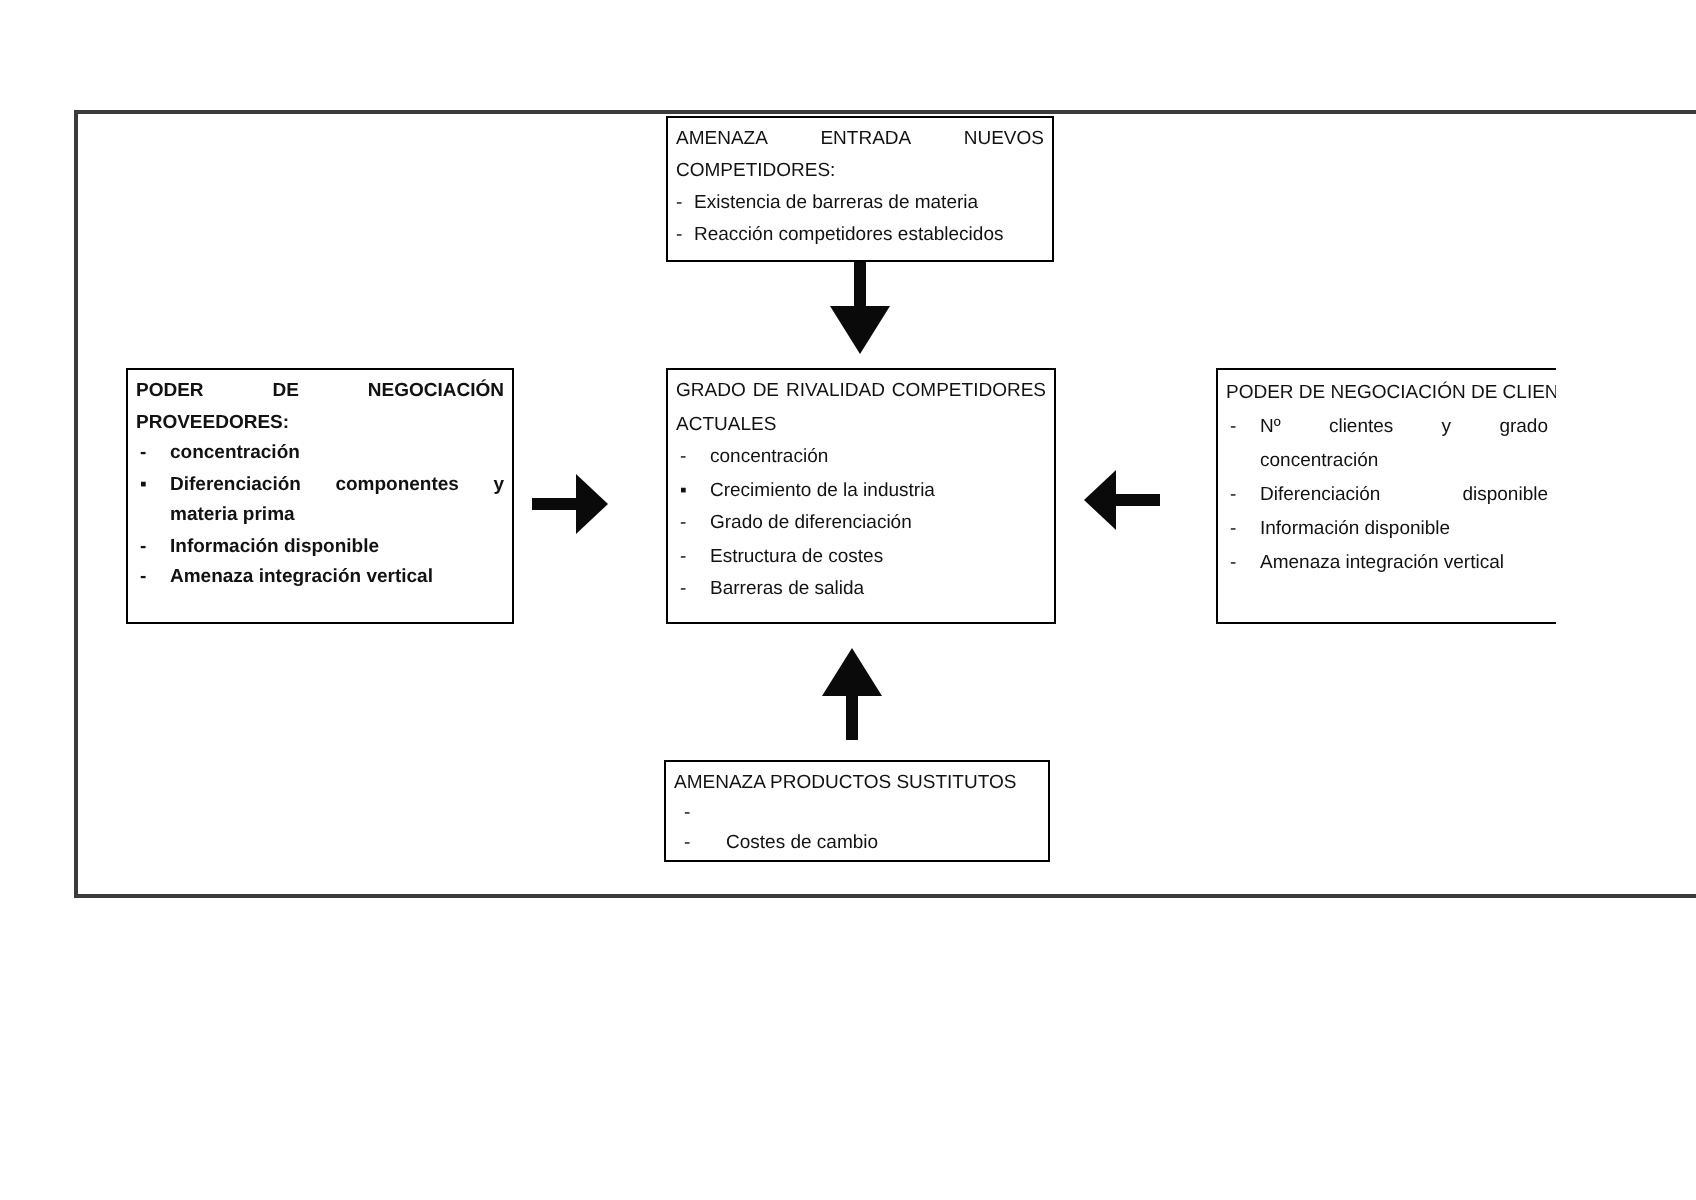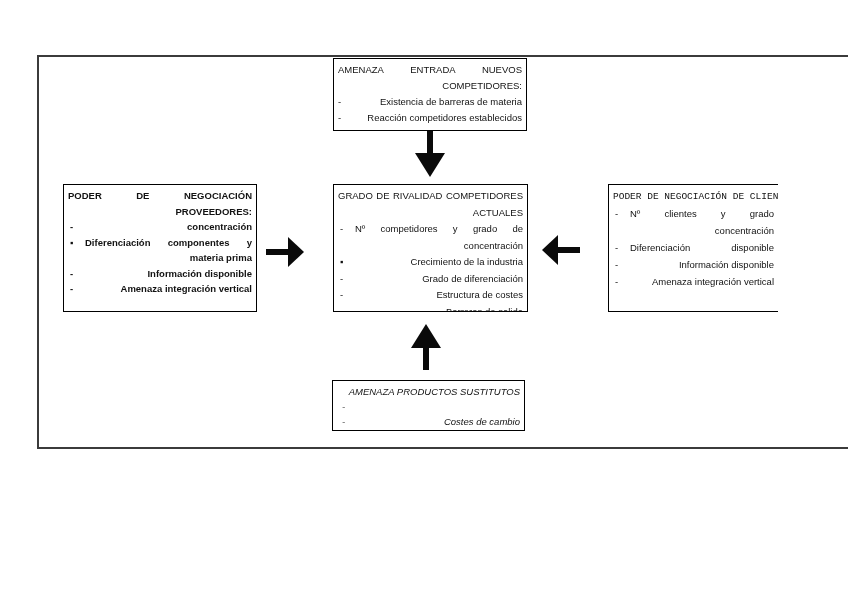--- a/index.html
+++ b/index.html
@@ -11,34 +11,34 @@
   }
   .frame {
     position:absolute; left:37px; top:43px; width:815px; height:394px;
     border:2px solid #3b3b3b; border-right:none; box-sizing:border-box;
   }
   .box {
     position:absolute; border:1px solid #000; box-sizing:border-box;
     background:#ffffff; font-size:9.5px; padding:3px 4px 2px 4px;
     overflow:hidden;
   }
-  .ln { min-height:1em;text-align:right; }
+  .ln { min-height:1em; }
   .just { text-align:justify; text-align-last:justify; }
   .bullet { display:flex; }
   .mk { flex:0 0 17px; padding-left:2px; box-sizing:border-box; }
   .m8 .mk { flex-basis:9px; padding-left:0; }
   .m20 .mk { flex-basis:26px; padding-left:5px; }
   .bt { flex:1; }
 
   .top-box    { left:333px; top:46px;  width:194px; height:73px;  line-height:16px; }
   .left-box   { left:63px;  top:172px; width:194px; height:128px; line-height:15.5px;font-weight:bold; }
   .center-box { left:333px; top:172px; width:195px; height:128px; line-height:16.5px; }
   .right-box  { left:608px; top:172px; width:170px; height:128px; line-height:17px; border-right:none; }
-  .bottom-box { left:332px; top:368px; width:193px; height:51px;  line-height:15px;font-style:italic; }
-  .right-box .title .ln { white-space:nowrap;font-family:Liberation Mono, monospace; }
+  .bottom-box { left:332px; top:368px; width:193px; height:51px;  line-height:15px; }
+  .right-box .title .ln { white-space:nowrap; }
 
   .arrow { position:absolute; }
   .arrow svg { display:block; }
   .arrow-down  { left:408px; top:118px; }
   .arrow-right { left:265px; top:218px; }
   .arrow-left  { left:541px; top:216px; }
   .arrow-up    { left:404px; top:311px; }
 </style>
 </head>
 <body>
@@ -98,21 +98,20 @@
   </div>
 
   <div class="box center-box">
     <div class="title">
       <div class="ln just">GRADO DE RIVALIDAD COMPETIDORES</div>
       <div class="ln">ACTUALES</div>
     </div>
     <div class="bullet">
       <span class="mk">-</span>
       <div class="bt">
-        <div class="ln just">Nº competidores y grado de</div>
         <div class="ln">concentración</div>
       </div>
     </div>
     <div class="bullet">
       <span class="mk">▪</span>
       <div class="bt">
         <div class="ln">Crecimiento de la industria</div>
       </div>
     </div>
     <div class="bullet">

